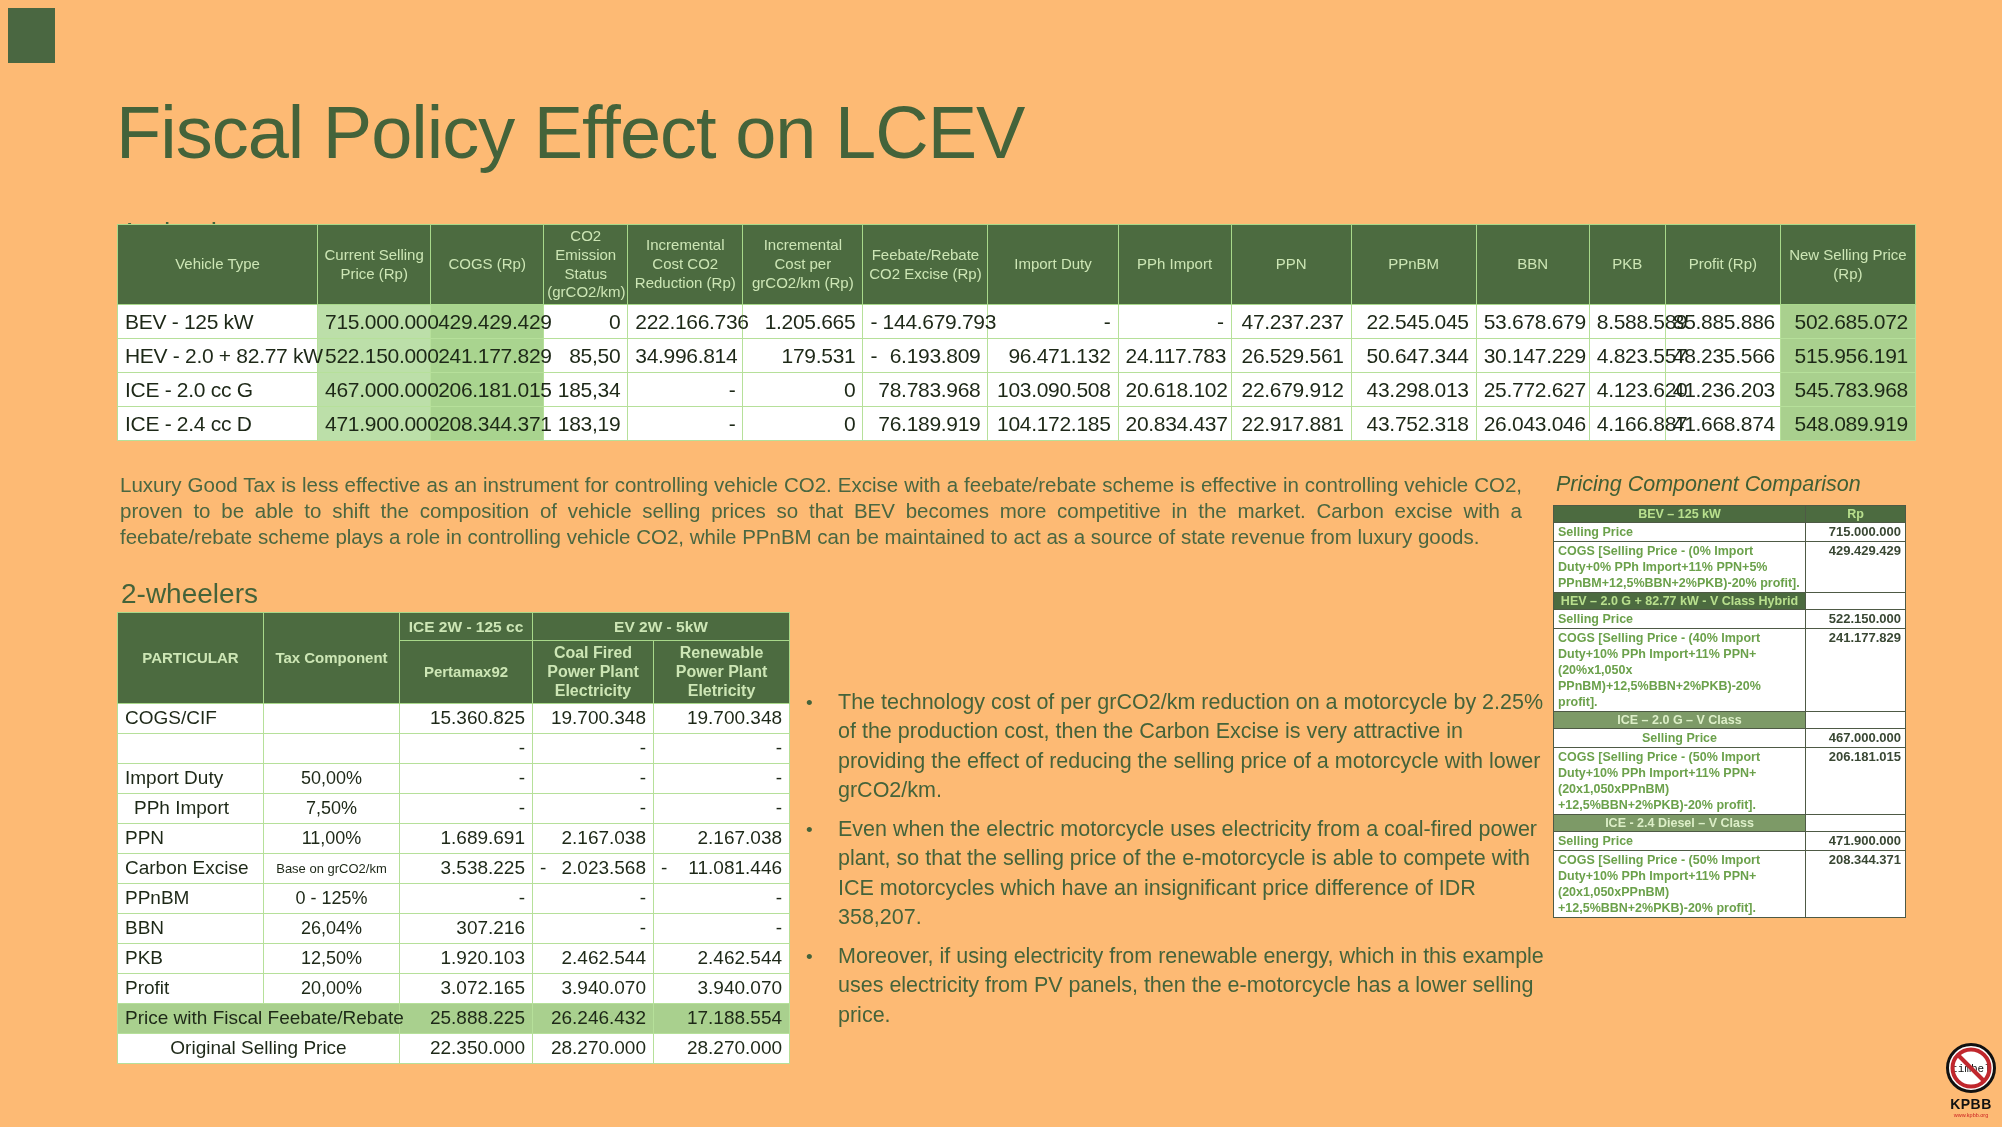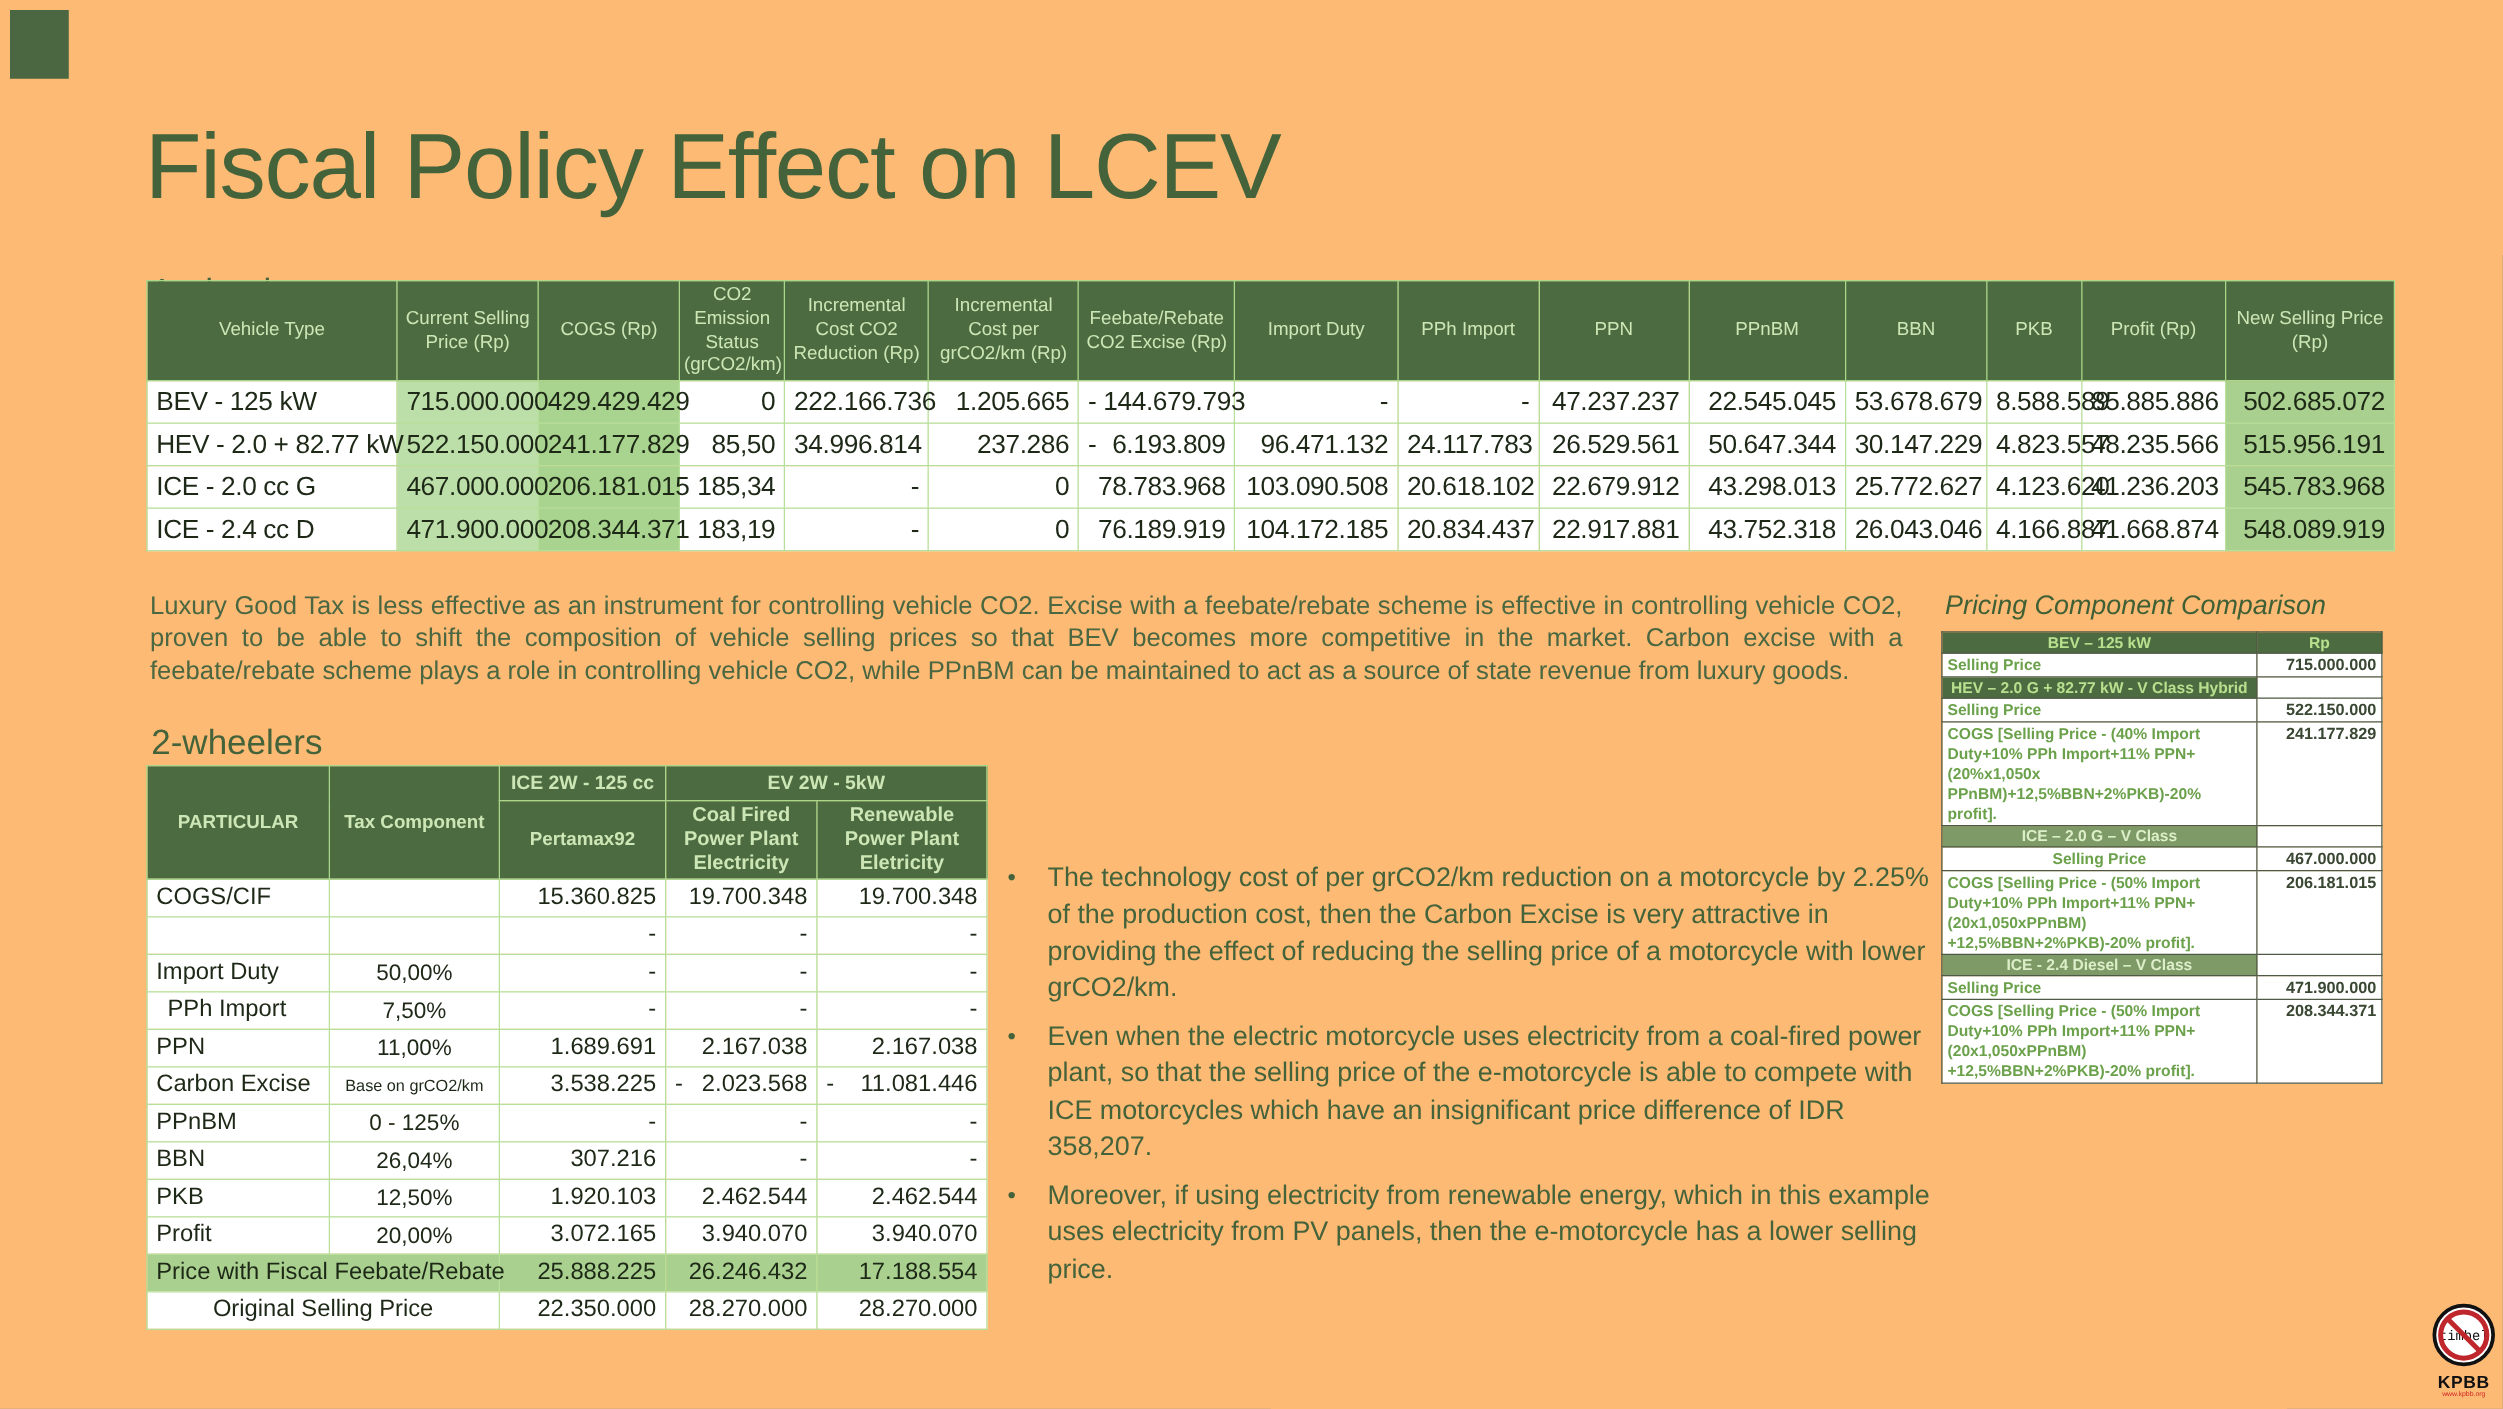--- a/index.html
+++ b/index.html
@@ -129,21 +129,21 @@
       <td>8.588.589</td>
       <td>85.885.886</td>
       <td class="c-new">502.685.072</td>
     </tr>
     <tr>
       <td class="lbl">HEV - 2.0 + 82.77 kW</td>
       <td class="c-sell">522.150.000</td>
       <td class="c-cogs">241.177.829</td>
       <td>85,50</td>
       <td>34.996.814</td>
-      <td>237.286</td>
+      <td>179.531</td>
       <td class="acct">
         <span class="wrap">
               <span>-</span>
               <span>6.193.809</span>
             </span>
       </td>
       <td>96.471.132</td>
       <td>24.117.783</td>
       <td>26.529.561</td>
       <td>50.647.344</td>
@@ -332,20 +332,24 @@
     <tbody>
         <tr>
       <td class="sec-dark">BEV – 125 kW</td>
       <td class="sec-dark">Rp</td>
     </tr>
     <tr>
       <td class="plabel">Selling Price</td>
       <td class="pvalue">715.000.000</td>
     </tr>
     <tr>
+      <td class="plabel">COGS [Selling Price - (0% Import Duty+0% PPh Import+11% PPN+5% PPnBM+12,5%BBN+2%PKB)-20% profit].</td>
+      <td class="pvalue">429.429.429</td>
+    </tr>
+    <tr>
       <td class="sec-dark">HEV – 2.0 G + 82.77 kW - V Class Hybrid</td>
       <td></td>
     </tr>
     <tr>
       <td class="plabel">Selling Price</td>
       <td class="pvalue">522.150.000</td>
     </tr>
     <tr>
       <td class="plabel">COGS [Selling Price - (40% Import Duty+10% PPh Import+11% PPN+(20%x1,050x PPnBM)+12,5%BBN+2%PKB)-20% profit].</td>
       <td class="pvalue">241.177.829</td>

